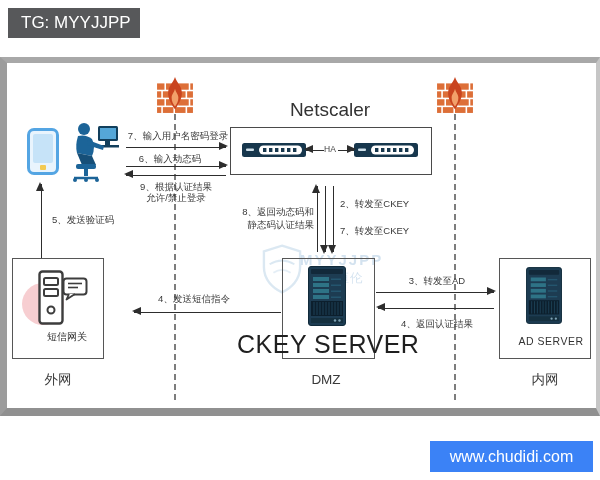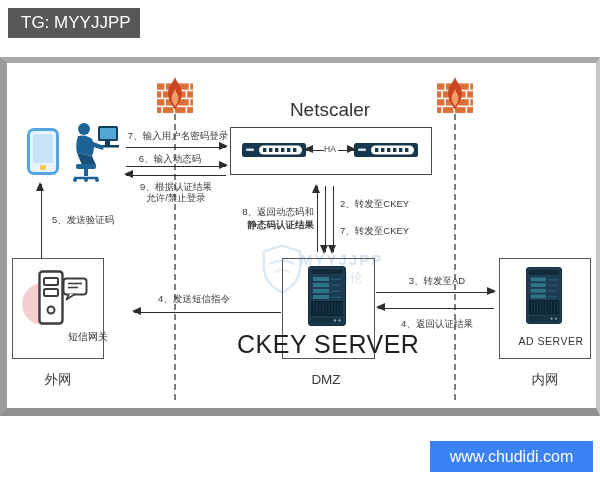--- a/index.html
+++ b/index.html
@@ -66,21 +66,21 @@
   #arr6{left:126px;top:166px;width:100px;}
   #arr9{left:126px;top:175px;width:100px;}
   #s9a{left:126px;top:181px;width:100px;}
   #s9b{left:126px;top:192px;width:100px;}
 
   
   #vup{left:317px;top:186px;height:66px;}
   #vd1{left:325px;top:186px;height:66px;}
   #vd2{left:333px;top:186px;height:66px;}
   #s8a{left:234px;top:206px;width:80px;}
-  #s8b{left:238px;top:219px;width:76px;font-weight:bold;}
+  #s8b{left:238px;top:219px;width:76px;}
   #s2{left:340px;top:198px;width:85px;}
   #s7{left:340px;top:225px;width:85px;}
 
   
   #vphone{left:41px;top:184px;height:74px;}
   #s5{left:52px;top:214px;width:80px;}
   #s4sms{left:130px;top:293px;width:128px;}
   #arr4sms{left:134px;top:312px;width:147px;}
 
   
@@ -89,21 +89,21 @@
   #arr4ad{left:378px;top:308px;width:116px;}
   #s4ad{left:390px;top:318px;width:94px;}
 
   
   #sms-box{left:12px;top:258px;width:90px;height:99px;}
   #ckey-box{left:282px;top:258px;width:91px;height:99px;}
   #ad-box{left:499px;top:258px;width:90px;height:99px;}
   #pink-circle{left:22px;top:283px;width:42px;height:42px;border-radius:50%;background:#f7ced1;}
   #sms-server{left:38px;top:270px;}
   #sms-bubble{left:62px;top:277px;}
-  #sms-label{left:12px;top:331px;width:110px;font-size:10px;color:#333;padding-left:21px;}
+  #sms-label{left:12px;top:331px;width:110px;font-size:10px;color:#333;}
   #ckey-icon{left:308px;top:266px;}
   #ckey-label{left:237px;top:329px;width:180px;font-size:25px;color:#1f1f1f;letter-spacing:0.5px;}
   #ad-icon{left:526px;top:267px;}
   #ad-label{left:499px;top:335px;width:104px;font-size:10.5px;letter-spacing:0.5px;color:#333;}
 
   
   #zone-ext{left:20px;top:372px;width:76px;font-size:13.5px;}
   #zone-dmz{left:298px;top:372px;width:56px;font-size:13.5px;}
   #zone-int{left:517px;top:372px;width:56px;font-size:13.5px;}
 

